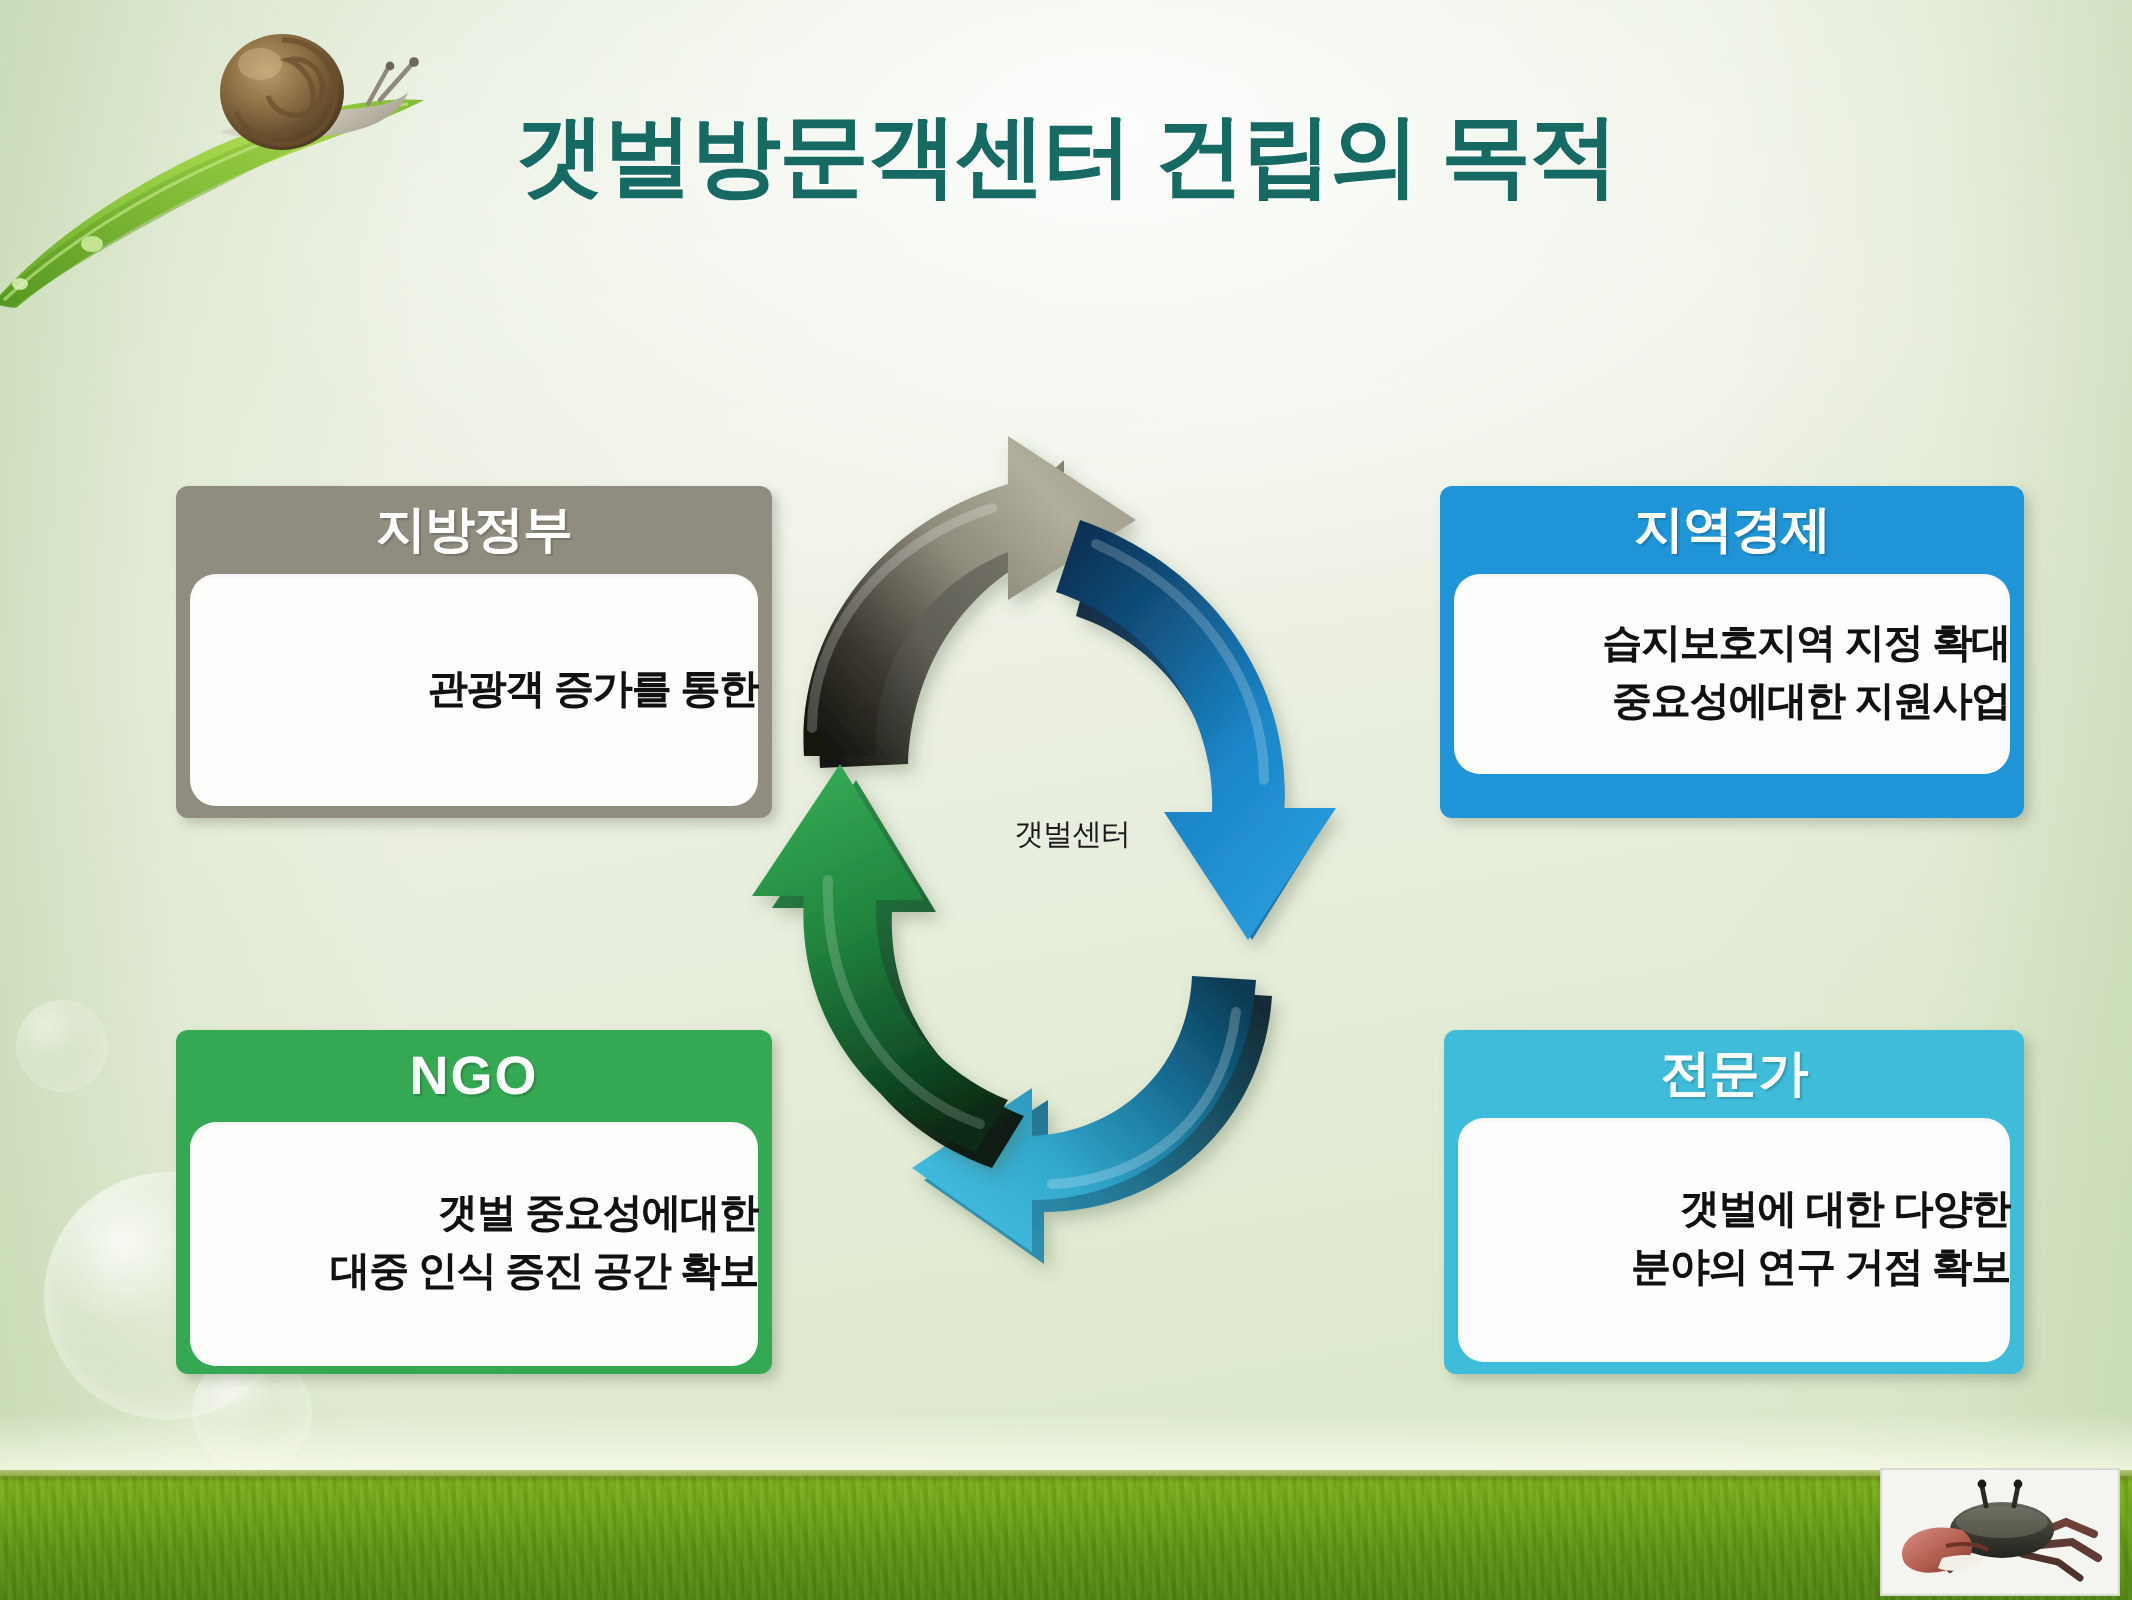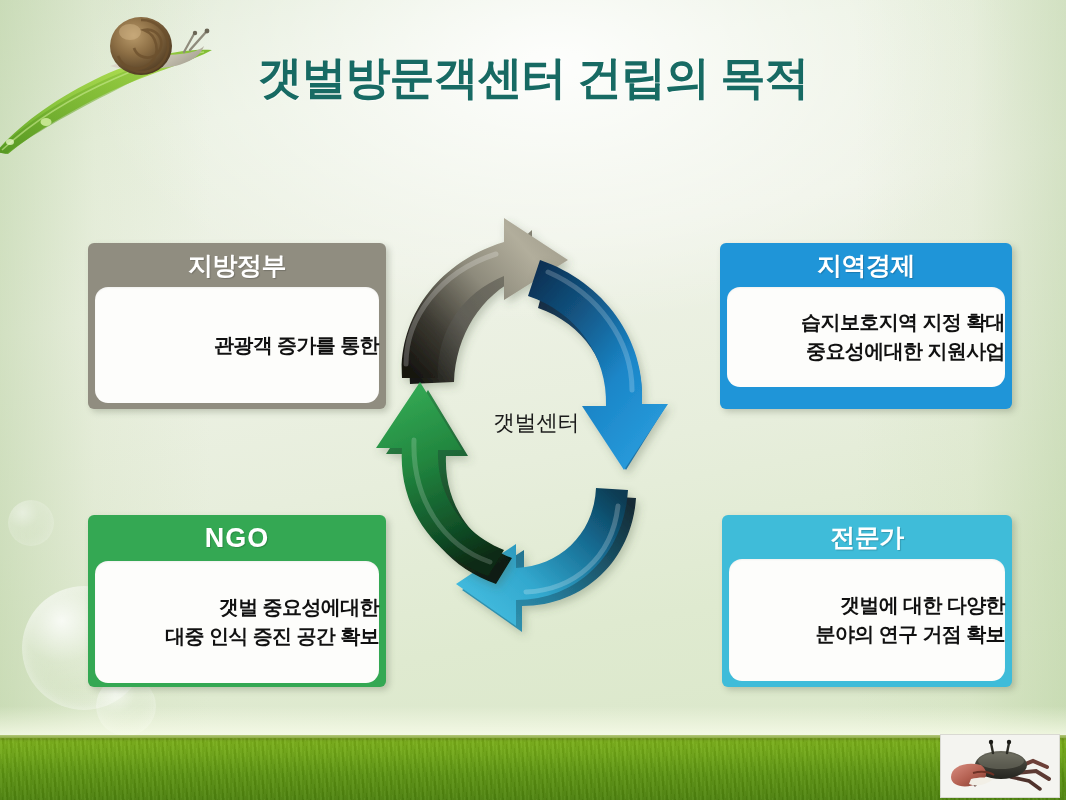--- a/index.html
+++ b/index.html
@@ -147,21 +147,21 @@
   #cycle {
     position: absolute;
     left: 336px; top: 214px;
     width: 400px; height: 432px;
   }
   #center-label {
     position: absolute;
     left: 336px; top: 408px;
     width: 400px;
     text-align: center;
-    font-size: 22px;
+    font-size: 15px;
     color: #1b1b1b;
     letter-spacing: -0.5px;
     pointer-events: none;
   }
 </style>
 </head>
 <body>
 
 <div id="slide">
 

